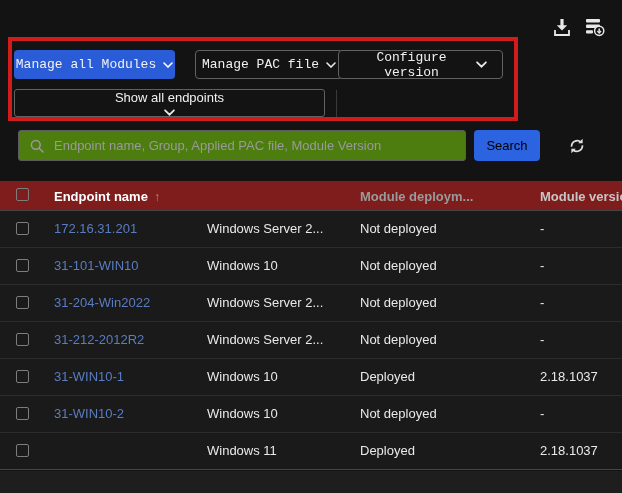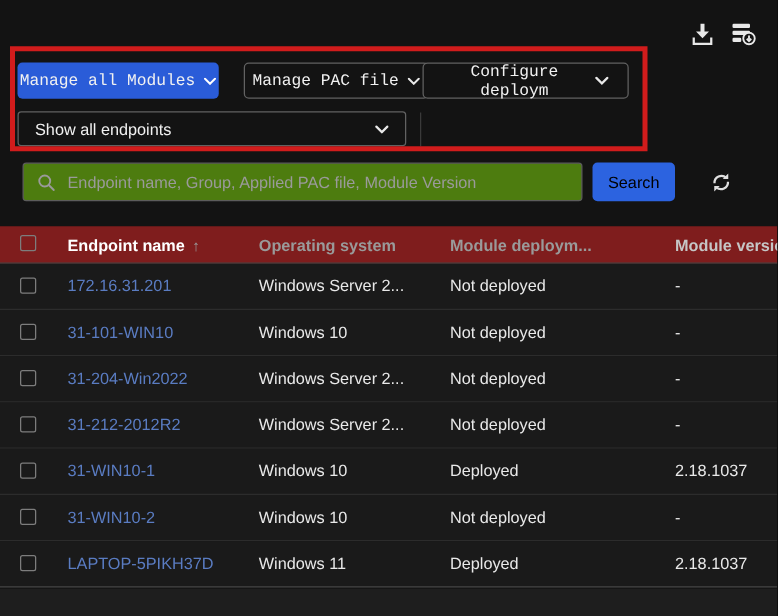--- a/index.html
+++ b/index.html
@@ -18,21 +18,21 @@
     position:absolute; display:flex; align-items:center; justify-content:center;
     gap:7px; height:29px; border-radius:4px; cursor:pointer;
     color:#f1f1f1; font-family:Liberation Mono, monospace; font-size:13px;
     background:#131313; border:1px solid #626262;
   }
   .btn-primary { background:#2a5cd8; border:none; }
   .chev { display:inline-flex; }
   .dropdown {
     position:absolute; display:flex; align-items:center; justify-content:space-between;
     height:28px; border:1px solid #626262; border-radius:3px;
-    padding:0 13px; background:#131313; color:#f1f1f1; cursor:pointer;
+    padding:0 13px; background:#131313; color:#f1f1f1; cursor:pointer;flex-direction:column;
   }
   .vsep { position:absolute; width:1px; background:#3a3a3a; }
   .search-wrap {
     position:absolute; left:18px; top:130px; width:448px; height:31px;
     border:1px solid #5c5c5c; border-radius:3px; background:#4d7c0f;
     display:flex; align-items:center; padding:0 10px; gap:9px;
   }
   .search-wrap input {
     flex:1; background:transparent; border:none; outline:none;
     color:#e6e6e6; font-family:inherit; font-size:13px;
@@ -103,21 +103,21 @@
   <button class="btn" style="left:195px; top:50px; width:148px;">
     <span>Manage PAC file</span>
     <span class="chev">
       <svg width="10" height="6" viewBox="0 0 10 6" fill="none">
           <path d="M1 1l4 4 4-4" stroke="#e8e8e8" stroke-width="1.6" stroke-linecap="round"></path>
         </svg>
     </span>
   </button>
 
   <button class="btn" style="left:338px; top:50px; width:165px; justify-content:space-between; padding:0 15px;">
-    <span>Configure deploym</span>
+    <span>Configure version</span>
     <span class="chev">
       <svg width="11" height="7" viewBox="0 0 10 6" fill="none">
           <path d="M1 1l4 4 4-4" stroke="#e8e8e8" stroke-width="1.6" stroke-linecap="round"></path>
         </svg>
     </span>
   </button>
 
   <div class="dropdown" style="left:14px; top:89px; width:311px;">
     <span>Show all endpoints</span>
     <span class="chev">
@@ -145,21 +145,20 @@
       <path d="M14.4 8.4A5.6 5.6 0 0 1 5 12.8" stroke="#e0e0e0" stroke-width="1.8"></path>
       <path d="M3.4 16.2v-4.4h4.4z" fill="#e0e0e0"></path>
     </svg>
   </button>
 
   <div class="thead">
     <div class="checkbox"></div>
     <span class="th sorted c-endpoint">
       <span>Endpoint name</span><span class="sort-arrow">↑</span>
     </span>
-    <span class="th c-os">Operating system</span>
     <span class="th c-deploy">Module deploym...</span>
     <span class="th c-version" style="color:#c6c6c6;">Module version</span>
   </div>
 
   <div class="rows">
 
     <div class="trow">
       <div class="checkbox"></div>
       <span class="td link c-endpoint">172.16.31.201</span>
       <span class="td c-os">Windows Server 2...</span>
@@ -202,21 +201,20 @@
     <div class="trow">
       <div class="checkbox"></div>
       <span class="td link c-endpoint">31-WIN10-2</span>
       <span class="td c-os">Windows 10</span>
       <span class="td c-deploy">Not deployed</span>
       <span class="td c-version">-</span>
     </div>
 
     <div class="trow">
       <div class="checkbox"></div>
-      <span class="td link c-endpoint">LAPTOP-5PIKH37D</span>
       <span class="td c-os">Windows 11</span>
       <span class="td c-deploy">Deployed</span>
       <span class="td c-version">2.18.1037</span>
     </div>
 
   </div>
 
   <div class="footer"></div>
 </div>
 

